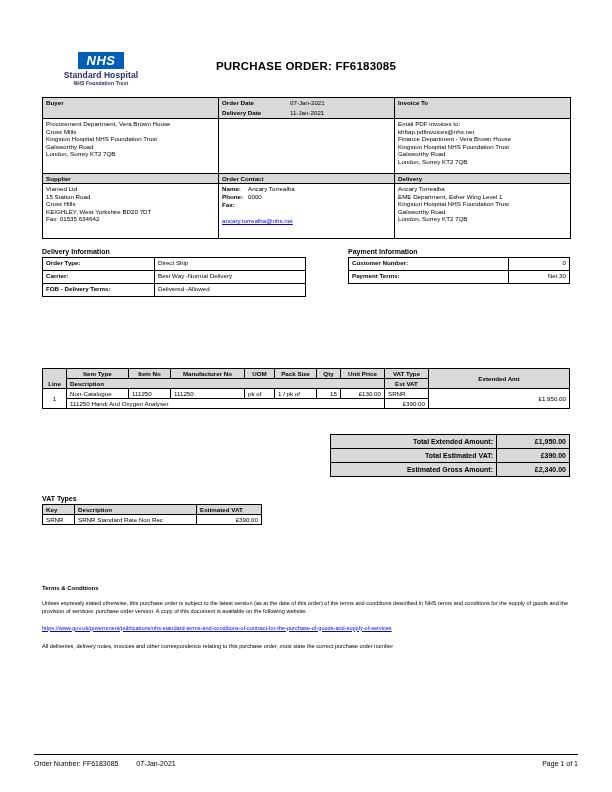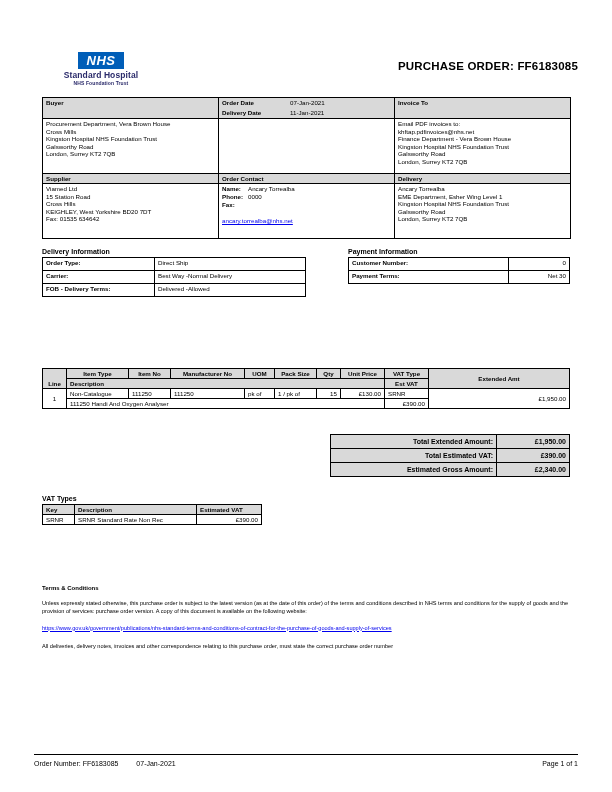--- a/index.html
+++ b/index.html
@@ -65,21 +65,21 @@
     font-weight: bold;
     color: #2b2b6b;
     letter-spacing: 0.1px;
     line-height: 6px;
   }
   .po-title {
     position: absolute;
     left: 0;
     right: 0;
     top: 8px;
-    text-align: right;
+    text-align: center;
     font-size: 11.5px;
     font-weight: bold;
     letter-spacing: 0.2px;
   }
 
   
   table {
     border-collapse: collapse;
     font-size: 6.2px;
   }

